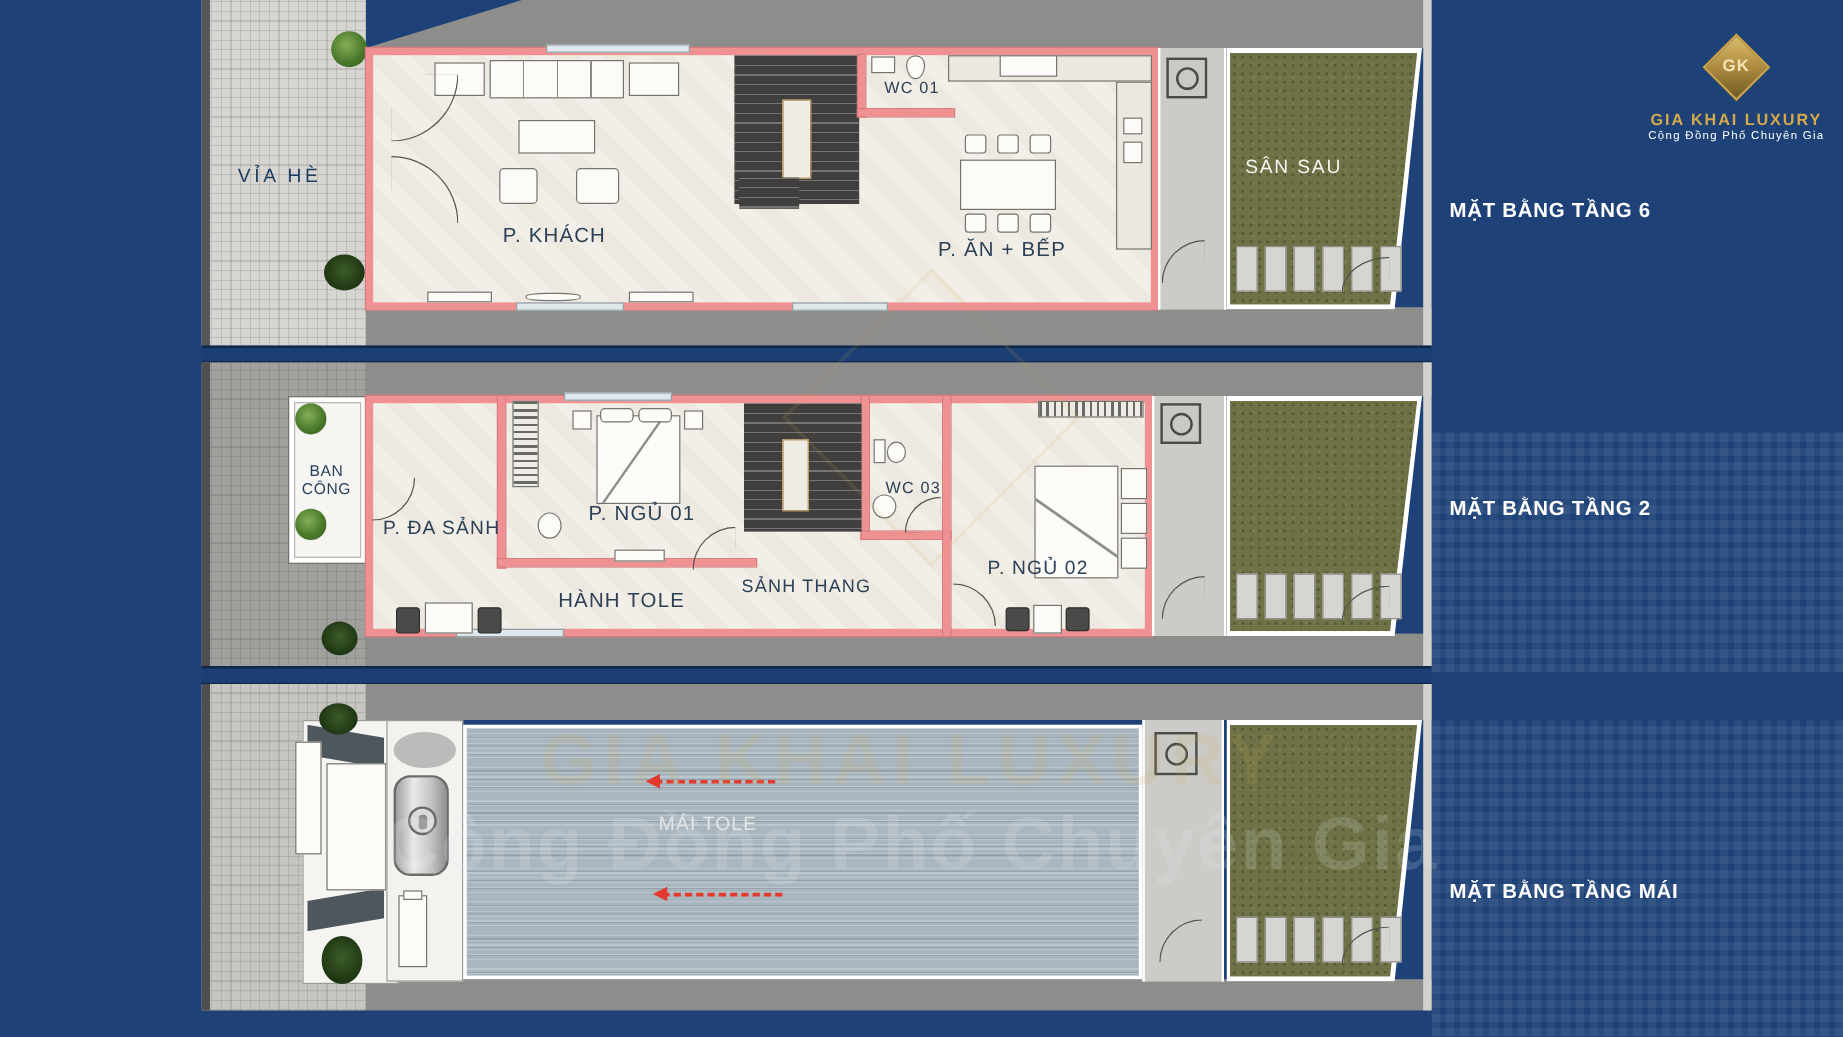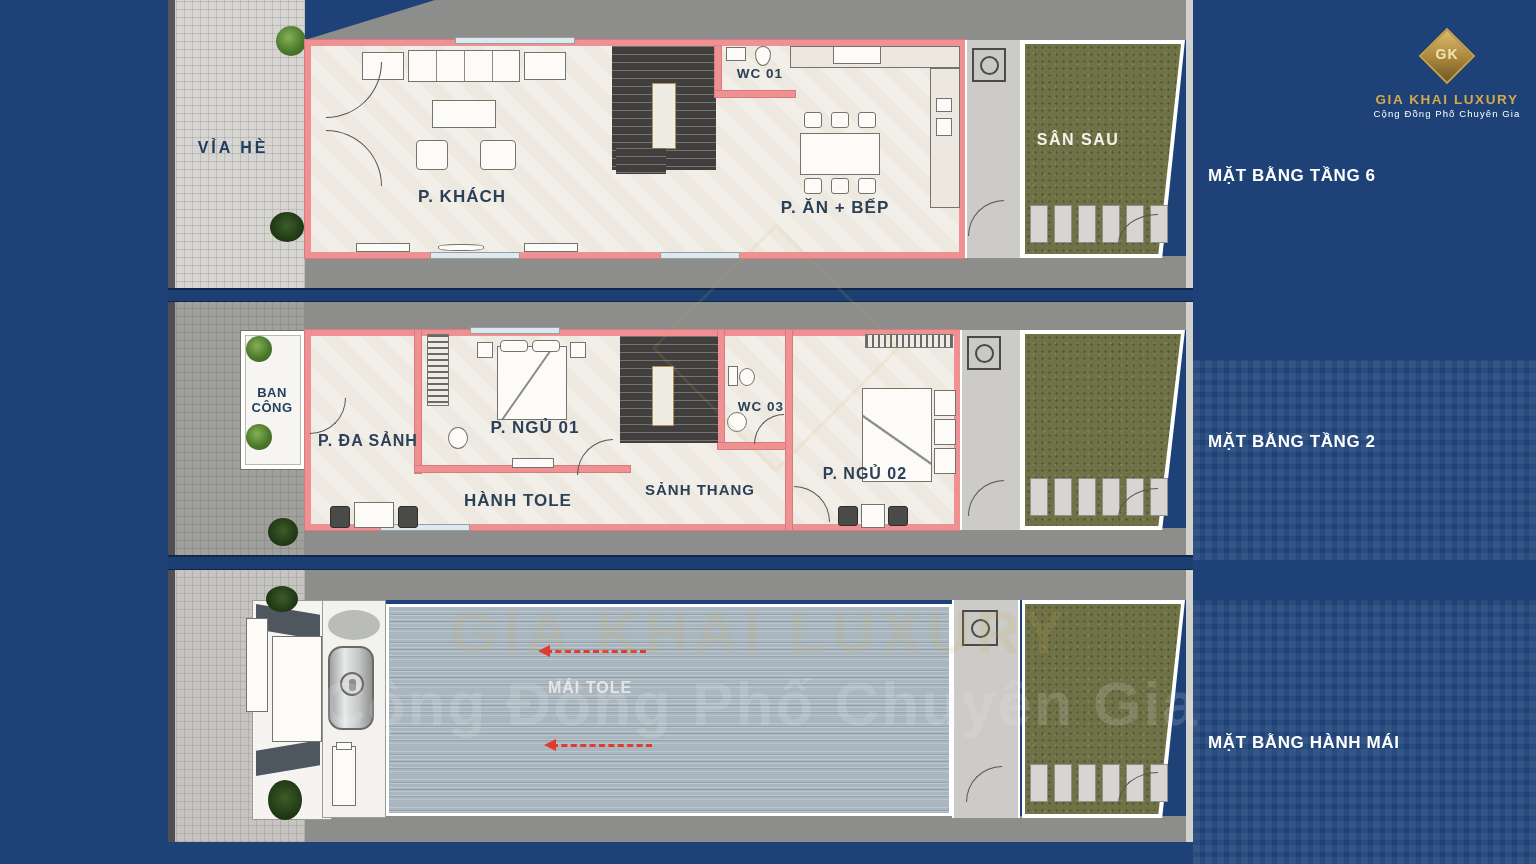--- a/index.html
+++ b/index.html
@@ -21,21 +21,21 @@
   .path{background:#cccbc7;border-left:2px solid #fff;border-right:2px solid #fff;box-sizing:border-box}
   .stone{width:18px;height:38px;background:#d6d5d1;border:1px solid #8f8f8b;box-sizing:border-box}
   .stones{display:flex;gap:6px}
   .drain{background:#c9cac6;border:2px solid #4a4a48;box-sizing:border-box;display:flex;align-items:center;justify-content:center}
   .drain>div{width:15px;height:15px;border:2px solid #4a4a48;border-radius:50%}
   .roof{background-color:#a9b6bf;background-image:repeating-linear-gradient(180deg,rgba(255,255,255,.22) 0 1px,rgba(0,0,0,0) 1px 4px),repeating-linear-gradient(180deg,rgba(30,50,65,.15) 0 1px,rgba(0,0,0,0) 1px 7px);border:3px solid #fff;box-sizing:border-box}
   .arc{position:absolute;box-sizing:border-box;border:1.6px solid #55554f;background:transparent}
   .arc-br{border-top:none!important;border-left:none!important;border-bottom-right-radius:100%}
   .arc-tr{border-bottom:none!important;border-left:none!important;border-top-right-radius:100%}
   .arc-tl{border-bottom:none!important;border-right:none!important;border-top-left-radius:100%}
-  .rm{position:absolute;transform:translate(-50%,-50%);font-weight:700;color:#2c4156;letter-spacing:1px;white-space:nowrap}
+  .rm{position:absolute;transform:translate(-50%,-50%);font-weight:400;color:#2c4156;letter-spacing:1px;white-space:nowrap}
   .lbl{position:absolute;font-weight:700;color:#fff;font-size:17px;letter-spacing:.6px;white-space:nowrap}
   .bush{position:absolute;border-radius:50%;background:radial-gradient(circle at 42% 38%,#86b057,#4c7a2c 55%,#33591d)}
   .palm{position:absolute;border-radius:50%;background:radial-gradient(circle at 50% 45%,#3c5c28,#1d3513 72%)}
   .arrow{position:absolute;height:0;border-top:3px dashed #e23b2e}
   .arrow::before{content:"";position:absolute;left:-14px;top:-8px;border:6.5px solid transparent;border-right:12px solid #e23b2e}
   .wm{position:absolute;font-weight:700;white-space:nowrap;pointer-events:none;text-align:center}
   .px{position:absolute;background-image:repeating-linear-gradient(0deg,rgba(255,255,255,.05) 0 7px,transparent 7px 12px),repeating-linear-gradient(90deg,rgba(255,255,255,.05) 0 7px,transparent 7px 12px);pointer-events:none}
   .sep{position:absolute;background:#1c3f73;border-top:2px solid #10264a;border-bottom:2px solid #10264a;box-sizing:border-box}
   .dmd{position:absolute;transform:rotate(45deg);border:2px solid #c9a243;background:linear-gradient(135deg,#dcbc6c,#a8863c 55%,#6f5a24);box-sizing:border-box}
   .brand{position:absolute;text-align:center;color:#d3a94c;font-size:13.5px;font-weight:700;letter-spacing:1.6px;white-space:nowrap}
@@ -191,21 +191,21 @@
         <div class="stone"></div>
         <div class="stone"></div>
         <div class="stone"></div>
     </div>
     <div class="arc arc-tl" style="left:1118px;top:488px;width:40px;height:30px"></div>
 
     <div class="rm" style="left:272px;top:401px;font-size:13px;letter-spacing:.5px;white-space:normal;width:58px;line-height:1.15;text-align:center;color:#24415c">BAN CÔNG</div>
     <div class="rm" style="left:368px;top:441px;font-size:16px">P. ĐA SẢNH</div>
     <div class="rm" style="left:535px;top:428px;font-size:17px">P. NGỦ 01</div>
     <div class="rm" style="left:761px;top:406px;font-size:13.5px">WC 03</div>
-    <div class="rm" style="left:700px;top:489px;font-size:15px">SẢNH THANG</div>
+    <div class="rm" style="left:672px;top:489px;font-size:15px">SẢNH THANG</div>
     <div class="rm" style="left:865px;top:474px;font-size:16px">P. NGỦ 02</div>
     <div class="rm" style="left:518px;top:501px;font-size:17px">HÀNH TOLE</div>
   </section>
 
   <div class="sep" style="left:168px;top:555px;width:1025px;height:16px"></div>
 
   <section>
     <div class="abs paver mid" style="left:168px;top:570px;width:137px;height:272px"></div>
     <div class="abs" style="left:168px;top:570px;width:7px;height:272px;background:#4f4f52"></div>
     <div class="abs gray" style="left:305px;top:570px;width:888px;height:30px"></div>
@@ -251,22 +251,22 @@
     <div class="arc arc-tl" style="left:1118px;top:772px;width:40px;height:32px"></div>
   </section>
 
   <div class="px" style="left:1193px;top:360px;width:343px;height:200px"></div>
   <div class="px" style="left:1193px;top:600px;width:343px;height:264px"></div>
   <div class="abs" style="left:688px;top:260px;width:170px;height:170px;border:3px solid rgba(210,175,90,.12);transform:rotate(45deg)"></div>
   <div class="wm" style="left:310px;top:598px;width:900px;font-size:60px;letter-spacing:6px;color:rgba(205,170,80,.14)">GIA KHAI LUXURY</div>
   <div class="wm" style="left:290px;top:668px;width:940px;font-size:62px;letter-spacing:2px;color:rgba(235,240,245,.17)">Cộng Đồng Phố Chuyên Gia</div>
 
   <div class="lbl" style="left:1208px;top:166px">MẶT BẰNG TẦNG 6</div>
-  <div class="lbl" style="left:1208px;top:432px">MẶT BẰNG TẦNG 2</div>
-  <div class="lbl" style="left:1208px;top:733px">MẶT BẰNG HÀNH MÁI</div>
+  <div class="lbl" style="left:1208px;top:414px">MẶT BẰNG TẦNG 2</div>
+  <div class="lbl" style="left:1208px;top:733px">MẶT BẰNG TẦNG MÁI</div>
 
   <header>
     <div class="dmd" style="left:1427px;top:36px;width:40px;height:40px"></div>
     <div class="abs" style="left:1427px;top:46px;width:40px;text-align:center;color:#f4e3b2;font-weight:700;font-size:14px;letter-spacing:1px">GK</div>
     <div class="brand" style="left:1327px;top:92px;width:240px">GIA KHAI LUXURY</div>
     <div class="tag" style="left:1327px;top:108px;width:240px">Cộng Đồng Phố Chuyên Gia</div>
   </header>
 
 </div>
 

